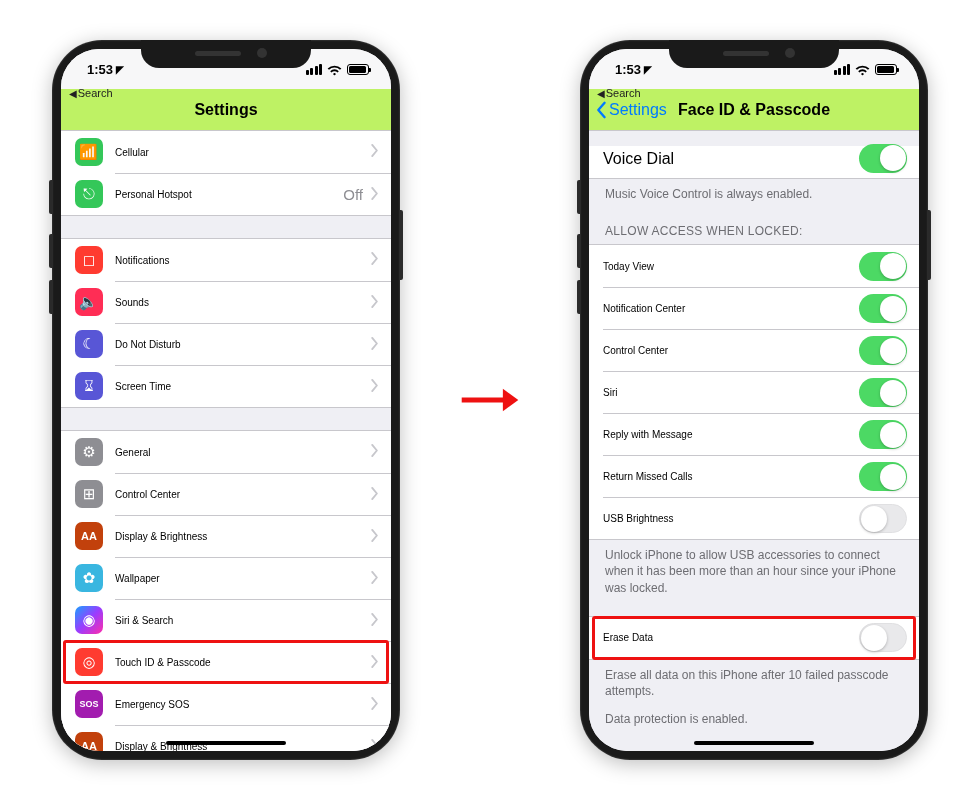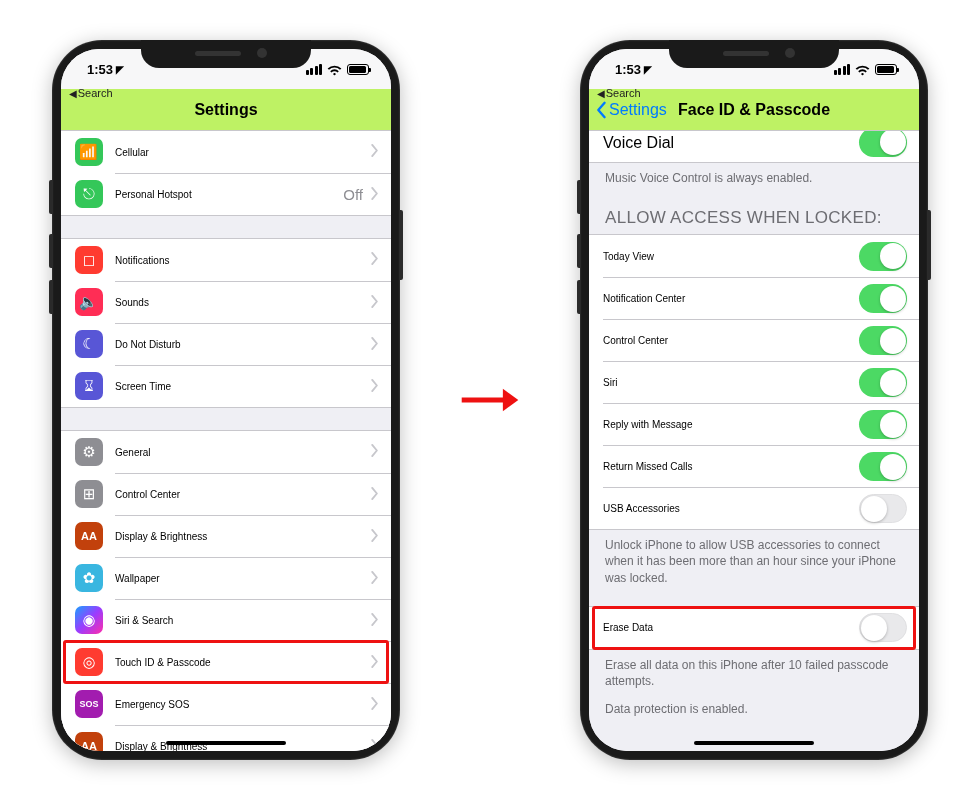--- a/index.html
+++ b/index.html
@@ -168,21 +168,21 @@
   .toggle.on { background:#4cd964; }
   .toggle.off { background:#e9e9eb; border:1px solid #e0e0e2;}
   .toggle .knob{
     position:absolute; top:1.5px; width:26px; height:26px;
     background:#fff; border-radius:50%;
     box-shadow:0 1px 3px rgba(0,0,0,0.25);
   }
   .toggle.on .knob{ right:1.5px; }
   .toggle.off .knob{ left:1px; top:1px; }
   .section-header {
-    font-size:17px; color:#6d6d72;
+    font-size:12px; color:#6d6d72;
     padding:22px 16px 6px;
     text-transform:uppercase;
     letter-spacing:0.3px;
   }
   .footer-note{
     font-size:12px; color:#6d6d72;
     padding:7px 16px 0;
     line-height:1.35;
   }
   .highlight-box {
@@ -208,21 +208,21 @@
   .ic-purple{background:#5856d6;}
   .ic-indigo{background:#5856d6;}
   .ic-gray{background:#8e8e93;}
   .ic-blue{background:#c2410c;}
   .ic-cyan{background:#39b6e0;}
   .ic-siri{background:linear-gradient(135deg,#1aa0ff,#9a3cff,#ff2daa);}
   .ic-sos{background:#a21caf; font-size:10px; font-weight:700;}
   .ic-touch{background:#ff3b30;}
   .ic-camera{background:#ff3b30;}
   
-  .voice-dial-row{height:32px;}
+  .voice-dial-row{height:32px;margin-top:16px;}
   .voice-dial-row .label{ font-size:16px; font-weight:400; position:relative; top:-3px;}
   .voice-dial-row .toggle{position:relative; top:-4px;}
 </style>
 </head>
 <body>
 
 <div class="stage">
 
   <div class="phone">
     <div class="notch"></div>
@@ -500,21 +500,21 @@
             <div class="row">
               <div class="row-body">
                 <div class="label">Return Missed Calls</div>
                 <div class="toggle on">
                   <div class="knob"></div>
                 </div>
               </div>
             </div>
             <div class="row">
               <div class="row-body">
-                <div class="label">USB Accessories</div>
+                <div class="label">USB Brightness</div>
                 <div class="toggle off">
                   <div class="knob"></div>
                 </div>
               </div>
             </div>
           </div>
           <div class="footer-note">Unlock iPhone to allow USB accessories to connect when it has been more than an hour since your iPhone was locked.</div>
           <div class="group" style="margin-top: 20px;">
             <div class="row" style="position: relative;">
               <div class="row-body">

